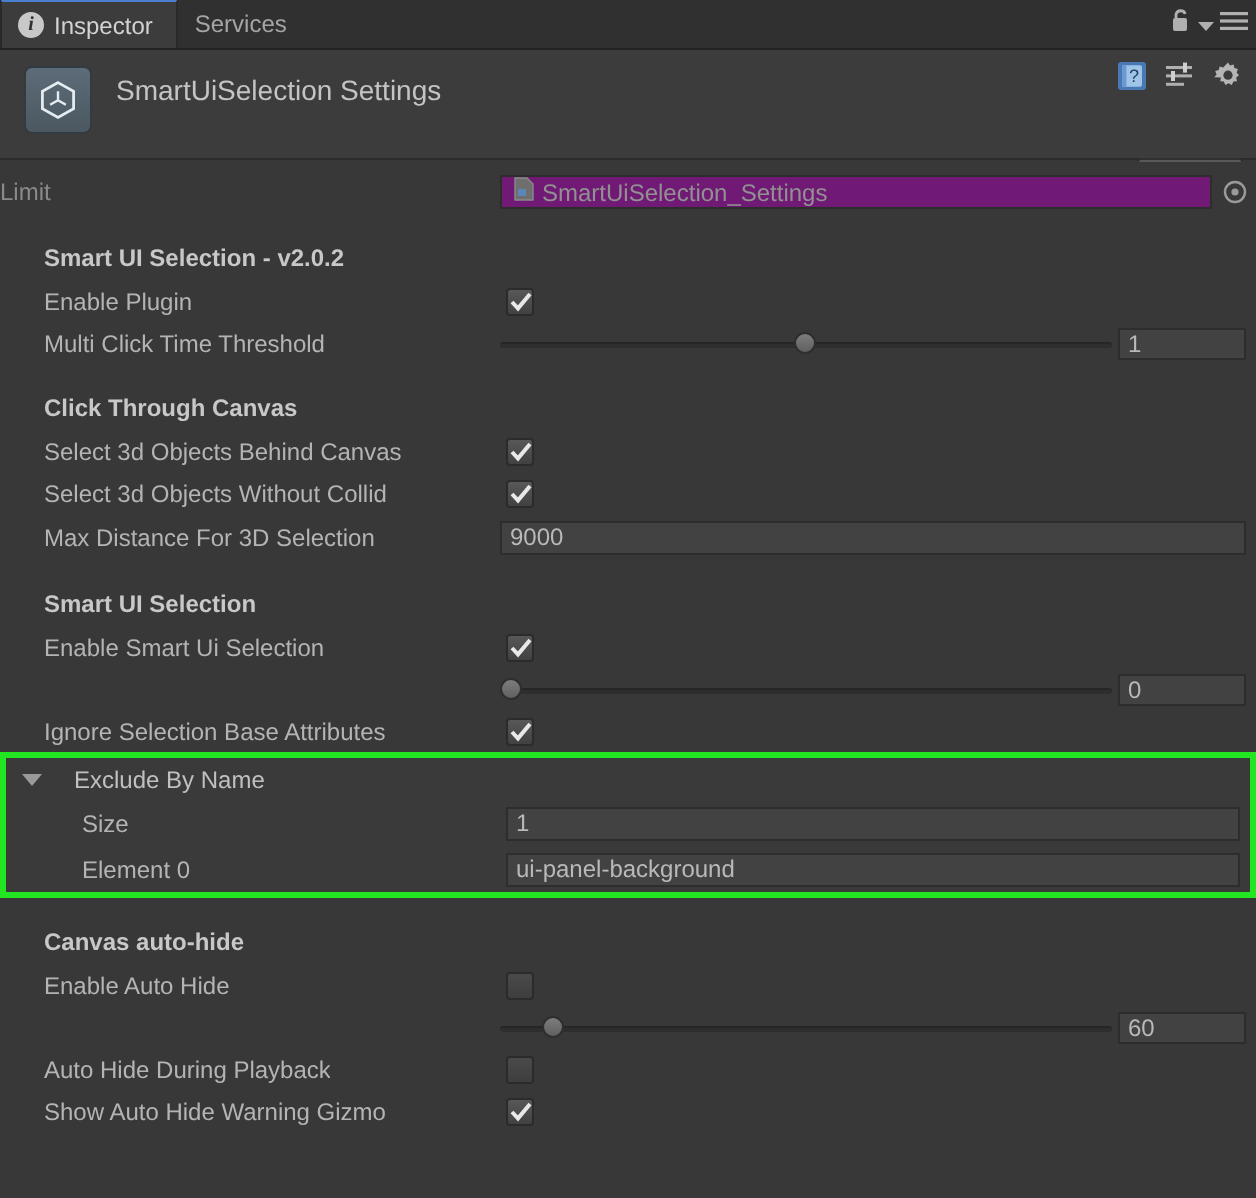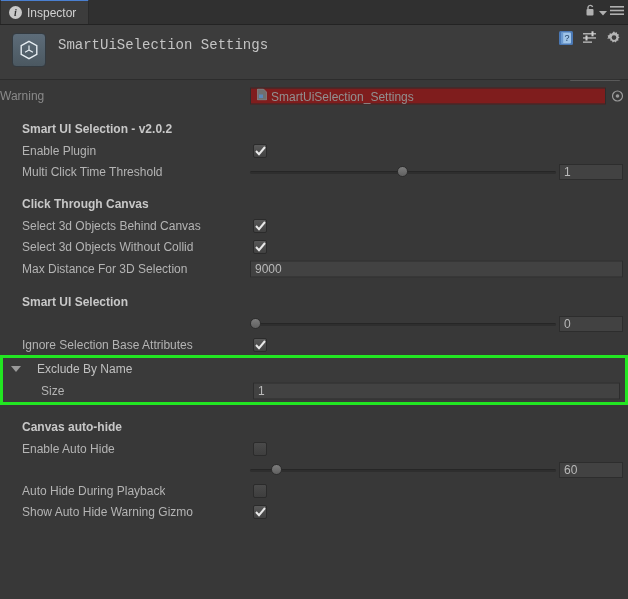--- a/index.html
+++ b/index.html
@@ -56,21 +56,21 @@
   }
   .unity-badge {
     position: absolute; left: 12px; top: 8px;
     width: 34px; height: 34px; border-radius: 4px;
     background: linear-gradient(180deg,#5d6c79 0%,#4b5861 100%);
     border: 1px solid #333a40;
     display: flex; align-items: center; justify-content: center;
   }
   .obj-title {
     position: absolute; left: 58px; top: 12px;
-    font-size: 14px; color: #c4c4c4; font-family: Liberation Mono, monospace;
+    font-size: 14px; color: #c4c4c4;
   }
   .hdr-icons {
     position: absolute; right: 6px; top: 5px;
     display: flex; align-items: center; gap: 8px;
   }
   .open-btn {
     position: absolute; right: 6px; top: 54px;
     width: 54px; height: 18px;
     background: linear-gradient(180deg,#5a5a5a 0%,#4a4a4a 100%);
     border: 1px solid #303030; border-radius: 3px;
@@ -94,21 +94,21 @@
   .section-head { height: 23px; position: relative; display: flex; align-items: center; padding-left: 23px; }
   .spacer { height: 10px; }
 
   .field {
     position: absolute; left: 250px; right: 5px; height: 17px;
     background: #424242; border: 1px solid #2d2d2d;
     color: #b9b9b9; font-size: 12px;
     display: flex; align-items: center; padding-left: 4px;
     top: 50%; transform: translateY(-50%);
   }
-  .field.script { background: #7f1d1d; color: #919191; gap: 4px; right: 22px; }
+  .field.script { background: #701a75; color: #919191; gap: 4px; right: 22px; }
   .script-row { height: 22px; position: relative; display: flex; align-items: center; }
   .script-row .lbl { color: #8a8a8a; }
   .doc-ico { margin-left: 2px; }
   .obj-sel {
     position: absolute; right: 4px; top: 50%; transform: translateY(-50%);
     width: 13px; height: 13px;
   }
 
   .cbox {
     position: absolute; left: 253px; width: 14px; height: 14px;
@@ -157,20 +157,23 @@
   }
   .foldout-lbl { position: absolute; left: 22px; font-size: 12px; color: #c0c0c0; margin-left: 12px; }
 </style>
 </head>
 <body>
 
 <div class="tabbar">
   <div class="tab active">
     <span class="info-icon">i</span>
     <span>Inspector</span>
+  </div>
+  <div class="tab">
+    <span>Services</span>
   </div>
   <div class="tabbar-right">
     <span class="lock-ico">
       <svg width="11" height="13" viewBox="0 0 11 13">
         <path d="M3 5V3.2A2.4 2.4 0 0 1 7.6 3" fill="none" stroke="#b0b0b0" stroke-width="1.4"></path>
         <rect x="1.5" y="5" width="7" height="6.5" rx="1" fill="#b0b0b0"></rect>
       </svg>
     </span>
     <span class="caret-ico">
       <svg width="8" height="6" viewBox="0 0 8 6">
@@ -219,21 +222,21 @@
         <circle cx="8" cy="7.6" r="2.3" fill="#3c3c3c"></circle>
       </svg>
     </span>
   </div>
   <div class="open-btn">Open</div>
 </div>
 
 <div class="panel">
 
   <div class="script-row" style="margin-top:4px;">
-    <span class="lbl">Warning</span>
+    <span class="lbl">Limit</span>
     <div class="field script">
       <span class="doc-ico">
         <svg width="10" height="12" viewBox="0 0 10 12">
           <path d="M0.5 0.5h6L9.5 3.5v8h-9z" fill="#6f6f6f" stroke="#8a8a8a" stroke-width="0.7"></path>
           <rect x="2" y="6" width="4" height="3.5" fill="#5a86b8"></rect>
         </svg>
       </span>
       <span>SmartUiSelection_Settings</span>
     </div>
     <span class="obj-sel">
@@ -289,20 +292,28 @@
   </div>
   <div class="row" style="height:23px">
     <span class="lbl">Max Distance For 3D Selection</span>
     <span class="field">9000</span>
   </div>
 
   <div class="spacer"></div>
 
   <div class="section-head">
     <span class="hdr-lbl">Smart UI Selection</span>
+  </div>
+  <div class="row">
+    <span class="lbl">Enable Smart Ui Selection</span>
+    <span class="cbox on">
+      <svg width="11" height="10" viewBox="0 0 11 10">
+          <path d="M1 5l3 3.2L10 1" fill="none" stroke="#e8e8e8" stroke-width="2"></path>
+        </svg>
+    </span>
   </div>
   <div class="row">
     <span class="sliderwrap">
       <span class="track"></span>
       <span class="knob" style="left:0%"></span>
     </span>
     <span class="numfield">0</span>
   </div>
   <div class="row">
     <span class="lbl" style="max-width:232px">Ignore Selection Base Attributes</span>
@@ -315,20 +326,24 @@
 
   <div class="highlight">
     <div class="foldout-row">
       <span class="foldout-arrow"></span>
       <span class="foldout-lbl">Exclude By Name</span>
     </div>
     <div class="row" style="height:23px">
       <span class="lbl indent">Size</span>
       <span class="field">1</span>
     </div>
+    <div class="row" style="height:23px">
+      <span class="lbl indent">Element 0</span>
+      <span class="field">ui-panel-background</span>
+    </div>
   </div>
 
   <div class="spacer"></div>
 
   <div class="section-head">
     <span class="hdr-lbl">Canvas auto-hide</span>
   </div>
   <div class="row">
     <span class="lbl">Enable Auto Hide</span>
     <span class="cbox"></span>

